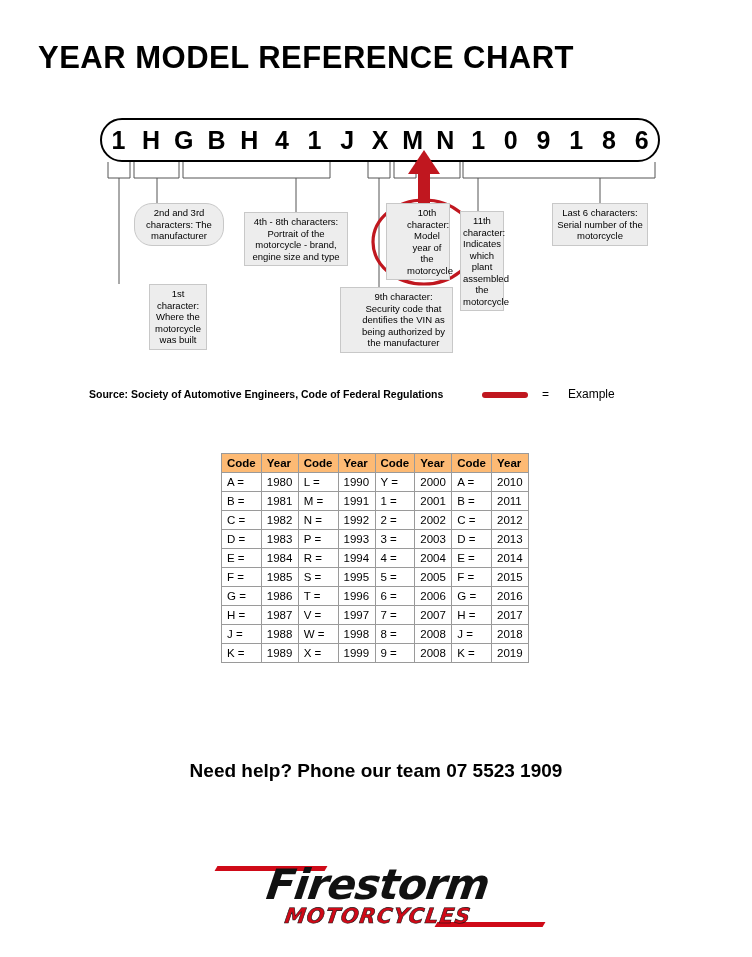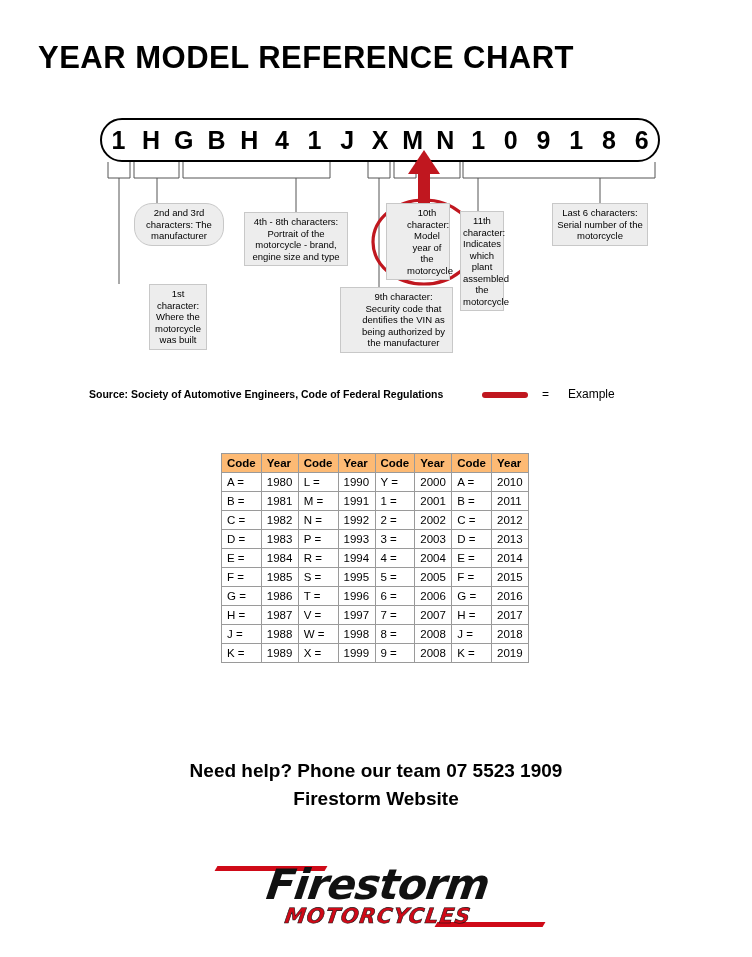--- a/index.html
+++ b/index.html
@@ -379,21 +379,20 @@
       <td class="code">9 =</td>
       <td class="year">2008</td>
       <td class="code">K =</td>
       <td class="year">2019</td>
     </tr>
   </tbody>
 </table>
 
 <div id="footer-text">
   <div>Need help?  Phone our team 07 5523 1909</div>
-  <div>Firestorm Website</div>
 </div>
 
 <div id="logo">
   <div class="logo-bar" style="left:18px; top:6px; width:110px; transform:skewX(-30deg);"></div>
   <div class="logo-bar" style="left:238px; top:62px; width:108px; transform:skewX(-30deg);"></div>
   <div id="logo-wordmark">Firestorm</div>
   <div id="logo-sub">MOTORCYCLES</div>
 </div>
 
 </body></html>

